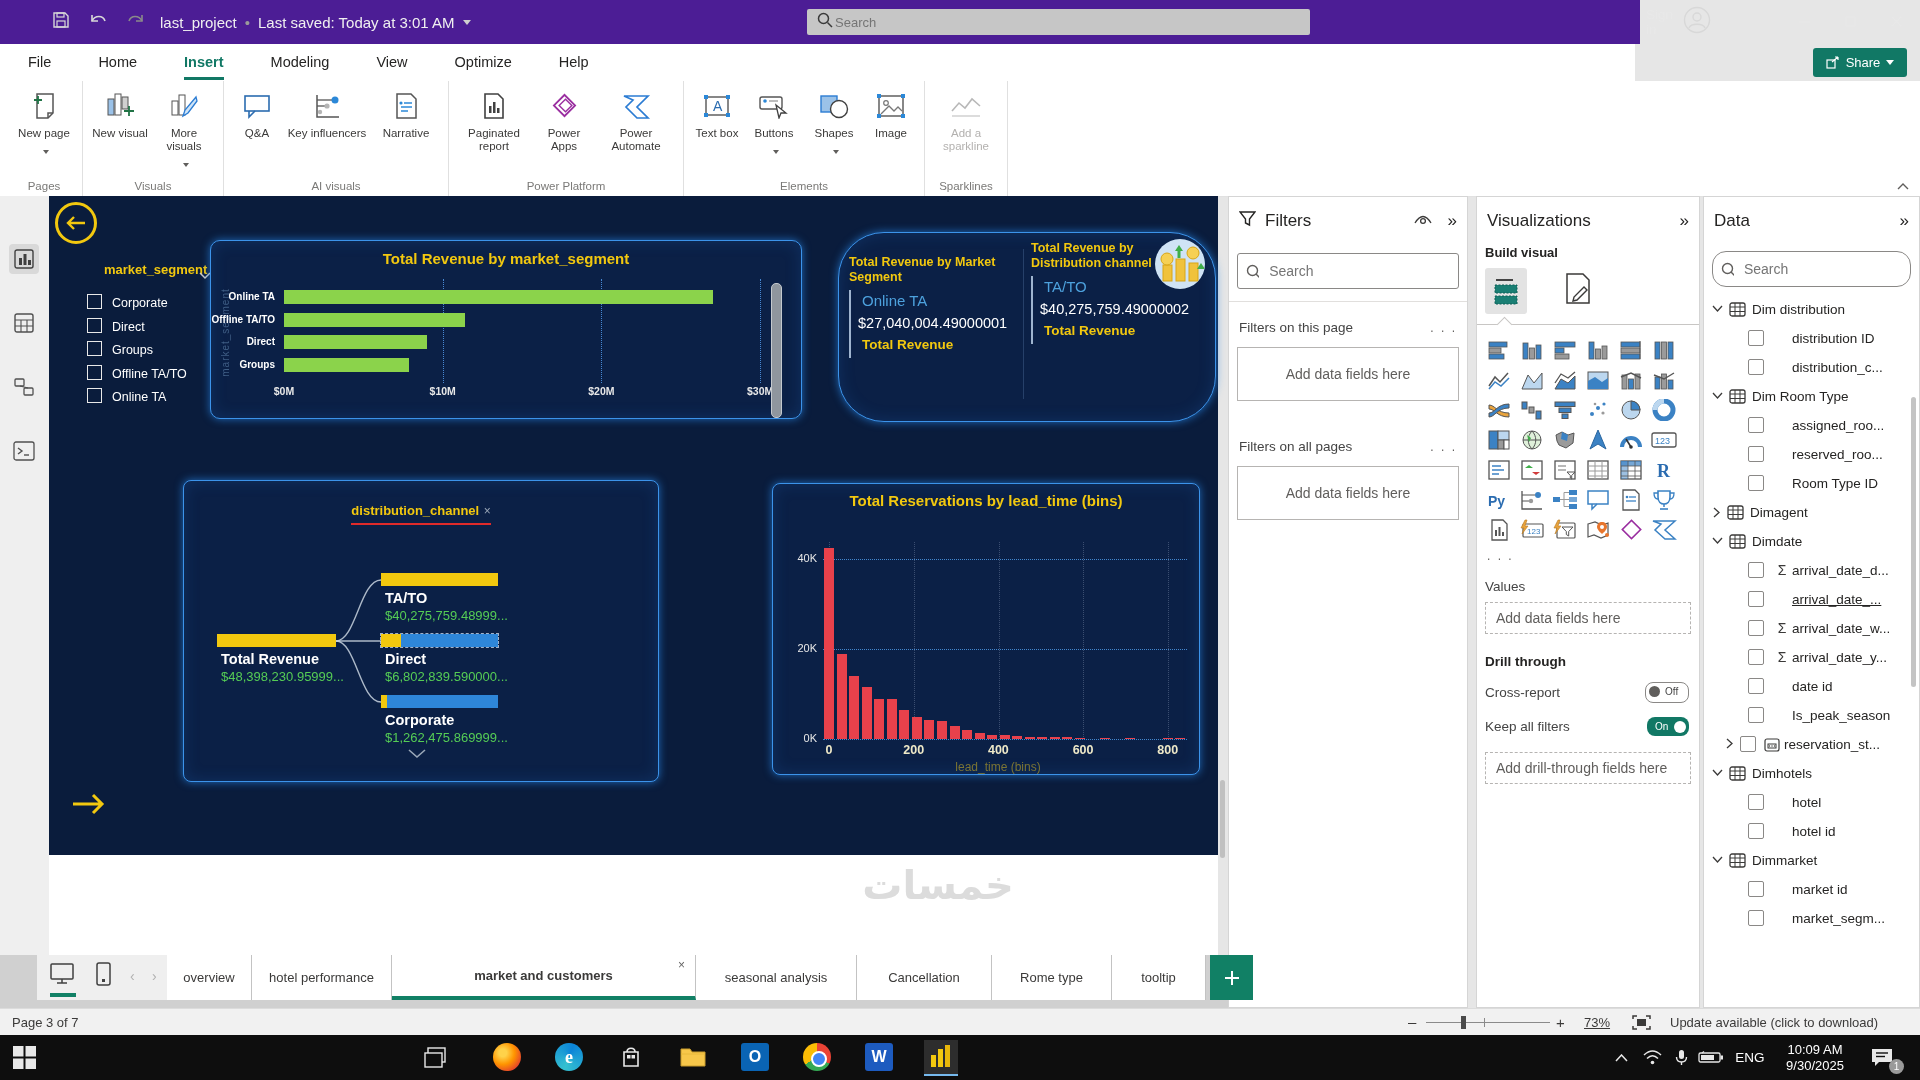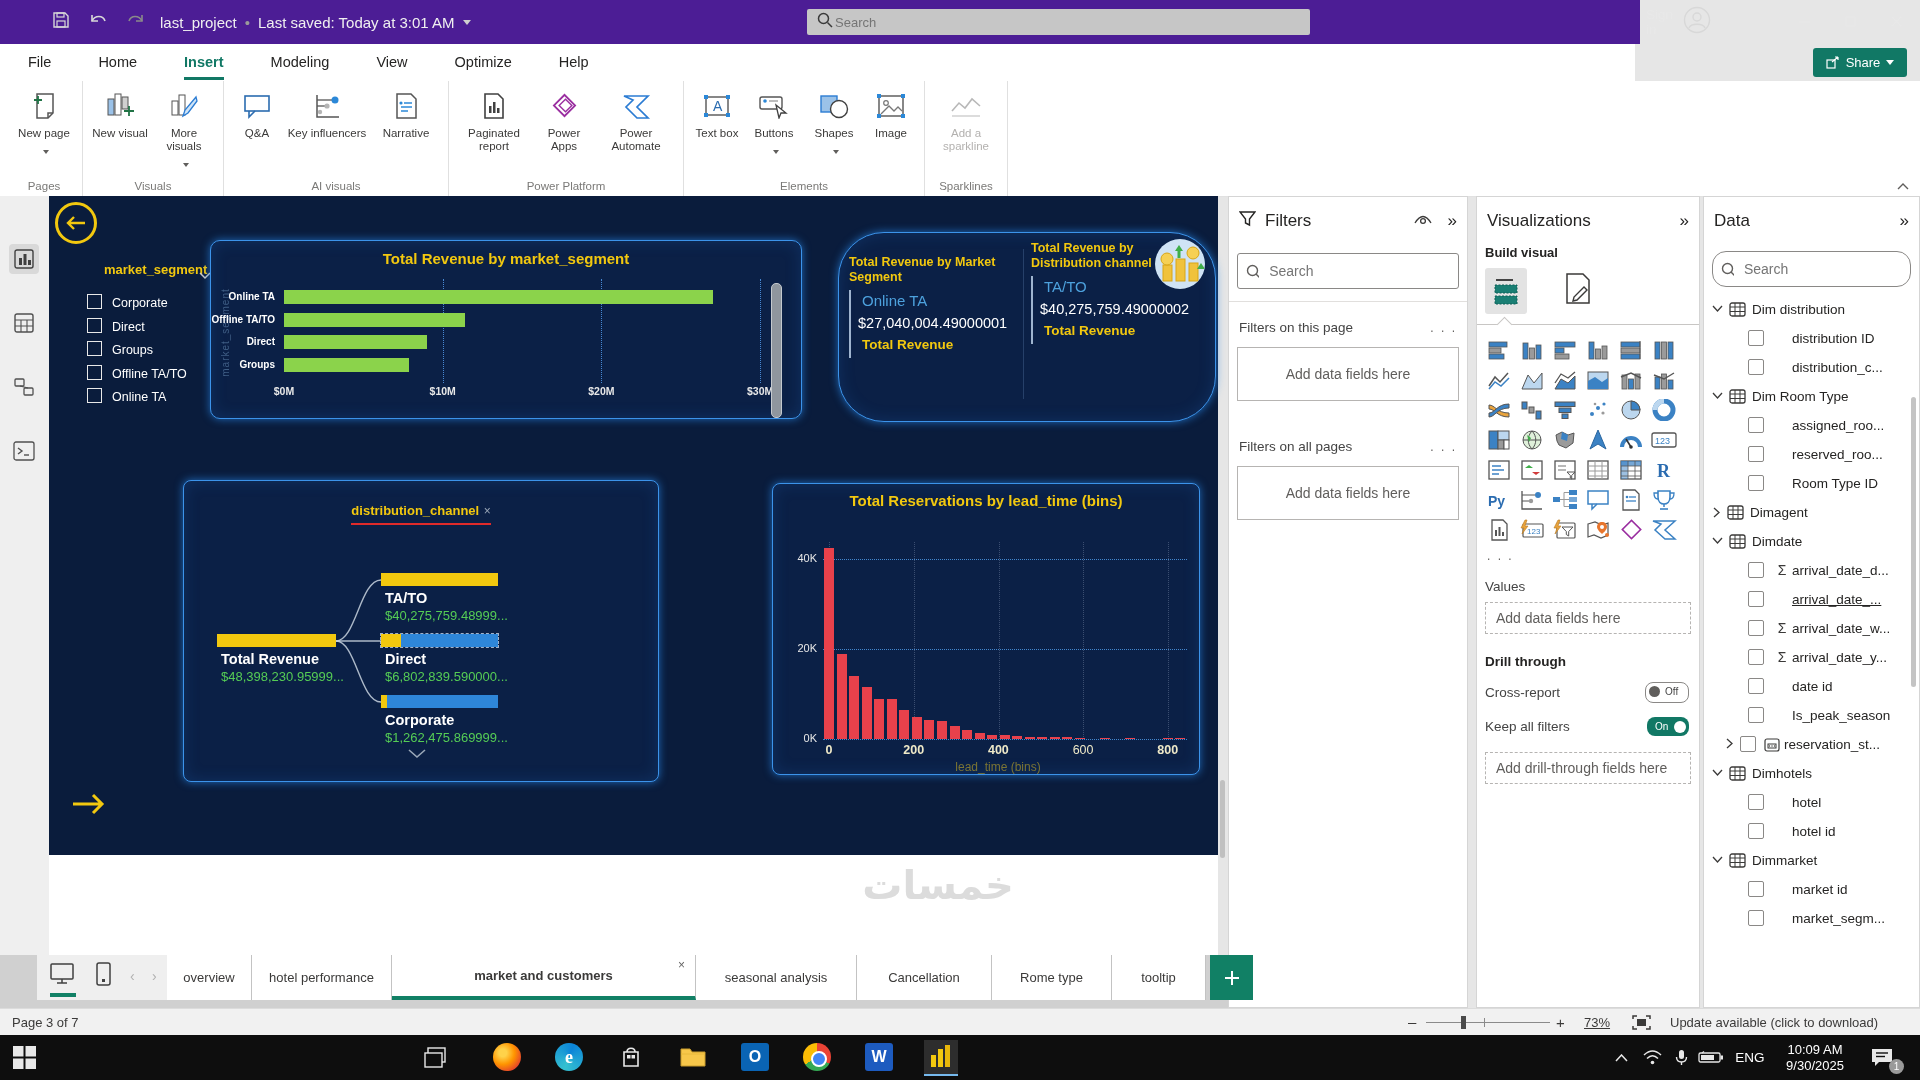--- a/index.html
+++ b/index.html
@@ -531,21 +531,21 @@
         <div class="gridv" style="left: 395px; top: 58px; height: 197px; border-left-color: rgba(150, 165, 195, 0.35);"></div>
         <div class="gridh" style="left: 50px; top: 75px; width: 364px; border-top-color: rgba(80, 160, 240, 0.8);"></div>
         <div class="gridh" style="left: 50px; top: 165px; width: 364px; border-top-color: rgba(80, 160, 240, 0.8);"></div>
         <div class="gridh" style="left: 50px; top: 255px; width: 364px; border-top-color: rgba(80, 160, 240, 0.8);"></div>
         <div style="position: absolute; left: 14px; top: 248px; width: 30px; text-align: right; color: rgb(232, 232, 232); font-size: 11px;">0K</div>
         <div style="position: absolute; left: 14px; top: 158px; width: 30px; text-align: right; color: rgb(232, 232, 232); font-size: 11px;">20K</div>
         <div style="position: absolute; left: 14px; top: 68px; width: 30px; text-align: right; color: rgb(232, 232, 232); font-size: 11px;">40K</div>
         <div style="position: absolute; left: 36px; top: 259px; width: 40px; text-align: center; color: rgb(239, 233, 200); font-weight: bold; font-size: 12.5px;">0</div>
         <div style="position: absolute; left: 120.7px; top: 259px; width: 40px; text-align: center; color: rgb(239, 233, 200); font-weight: bold; font-size: 12.5px;">200</div>
         <div style="position: absolute; left: 205.4px; top: 259px; width: 40px; text-align: center; color: rgb(239, 233, 200); font-weight: bold; font-size: 12.5px;">400</div>
-        <div style="position: absolute; left: 290.1px; top: 259px; width: 40px; text-align: center; color: rgb(239, 233, 200); font-weight: normal; font-size: 12.5px;">600</div>
+        <div style="position: absolute; left: 290.1px; top: 259px; width: 40px; text-align: center; color: rgb(239, 233, 200); font-weight: bold; font-size: 12.5px;">600</div>
         <div style="position: absolute; left: 374.8px; top: 259px; width: 40px; text-align: center; color: rgb(239, 233, 200); font-weight: bold; font-size: 12.5px;">800</div>
         <div style="position: absolute; left: 0px; top: 276px; width: 450px; text-align: center; color: rgb(123, 116, 52); font-size: 12px;">lead_time (bins)</div>
         <div style="position: absolute; left: 51px; top: 63.75px; width: 10px; height: 191.25px; background: rgb(232, 65, 75);"></div>
         <div style="position: absolute; left: 63.55px; top: 169.5px; width: 10px; height: 85.5px; background: rgb(232, 65, 75);"></div>
         <div style="position: absolute; left: 76.1px; top: 192px; width: 10px; height: 63px; background: rgb(232, 65, 75);"></div>
         <div style="position: absolute; left: 88.65px; top: 203.25px; width: 10px; height: 51.75px; background: rgb(232, 65, 75);"></div>
         <div style="position: absolute; left: 101.2px; top: 214.5px; width: 10px; height: 40.5px; background: rgb(232, 65, 75);"></div>
         <div style="position: absolute; left: 113.75px; top: 214.5px; width: 10px; height: 40.5px; background: rgb(232, 65, 75);"></div>
         <div style="position: absolute; left: 126.3px; top: 225.75px; width: 10px; height: 29.25px; background: rgb(232, 65, 75);"></div>
         <div style="position: absolute; left: 138.85px; top: 232.5px; width: 10px; height: 22.5px; background: rgb(232, 65, 75);"></div>

